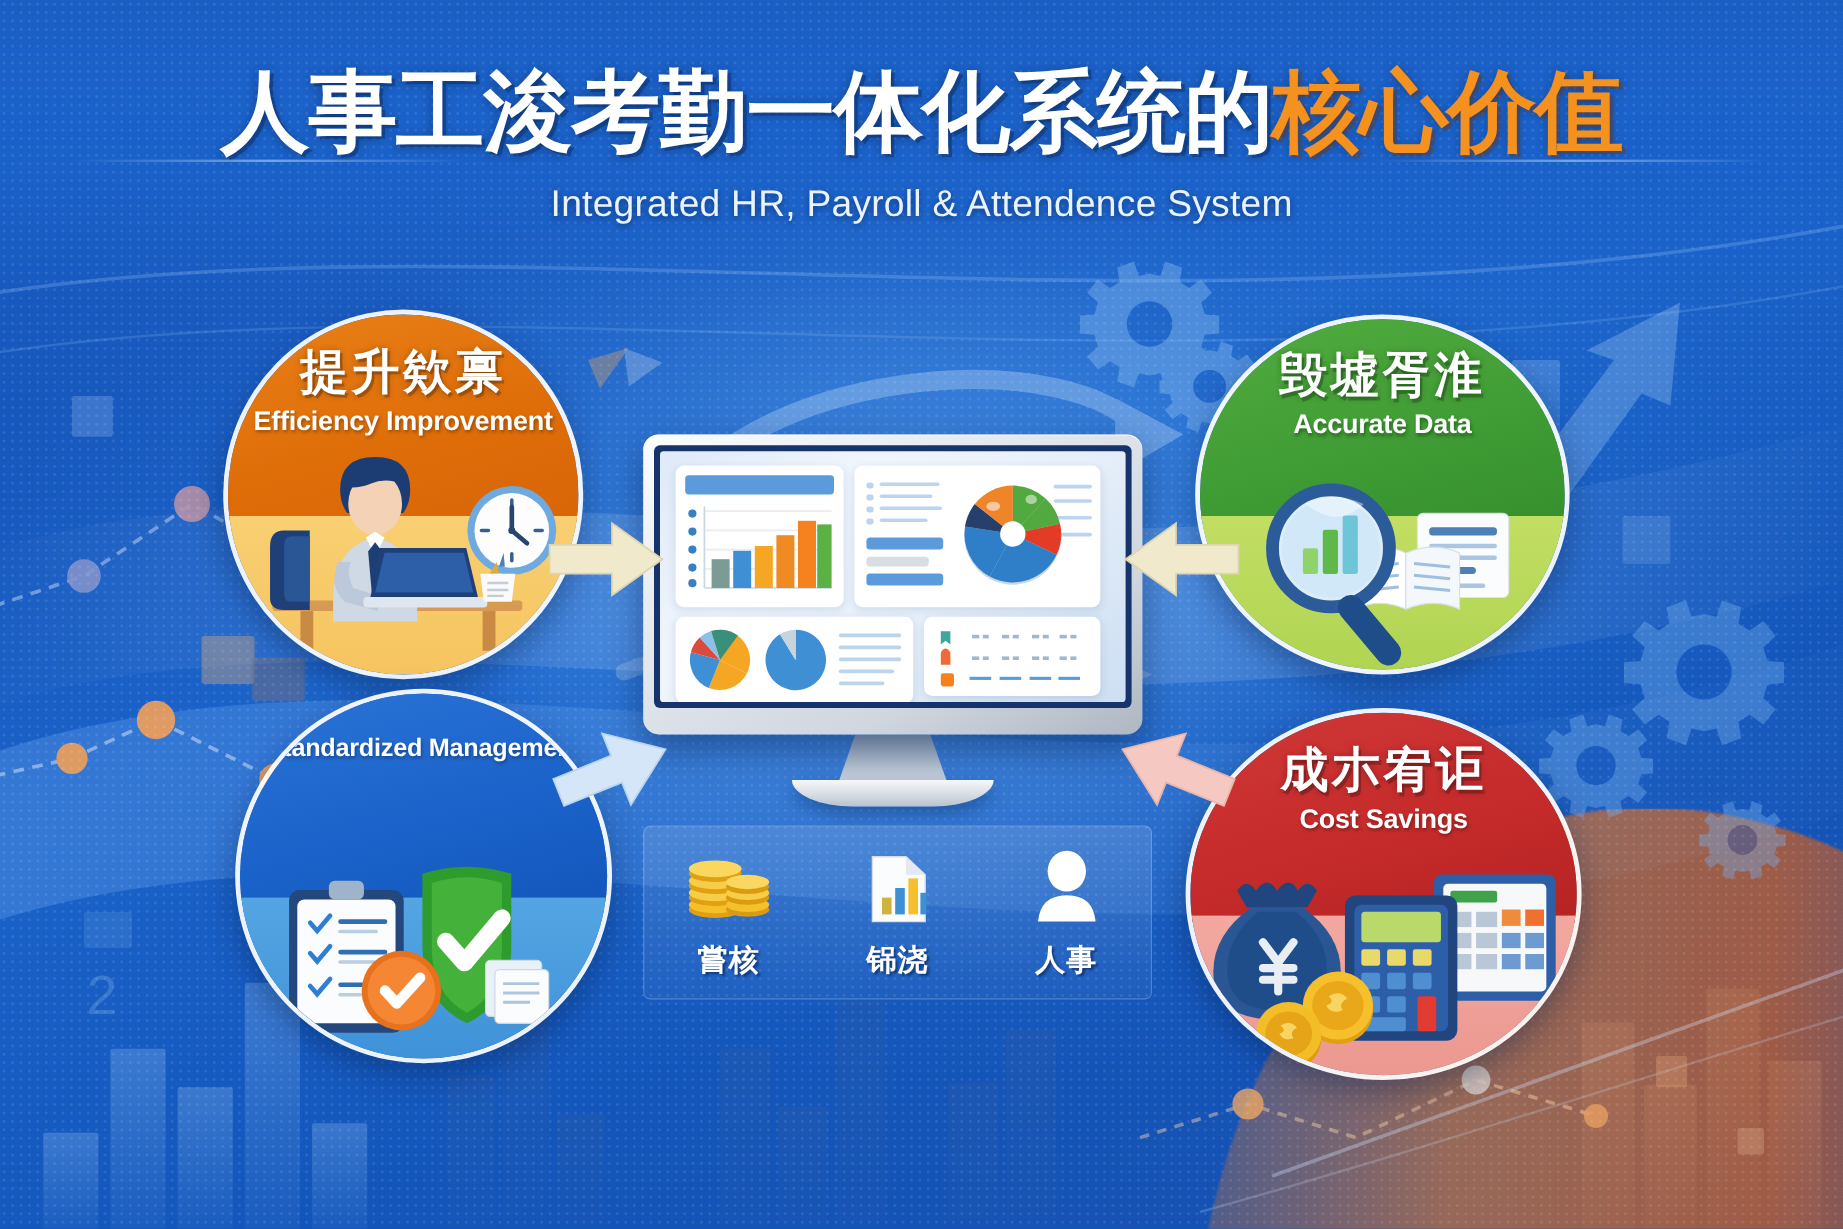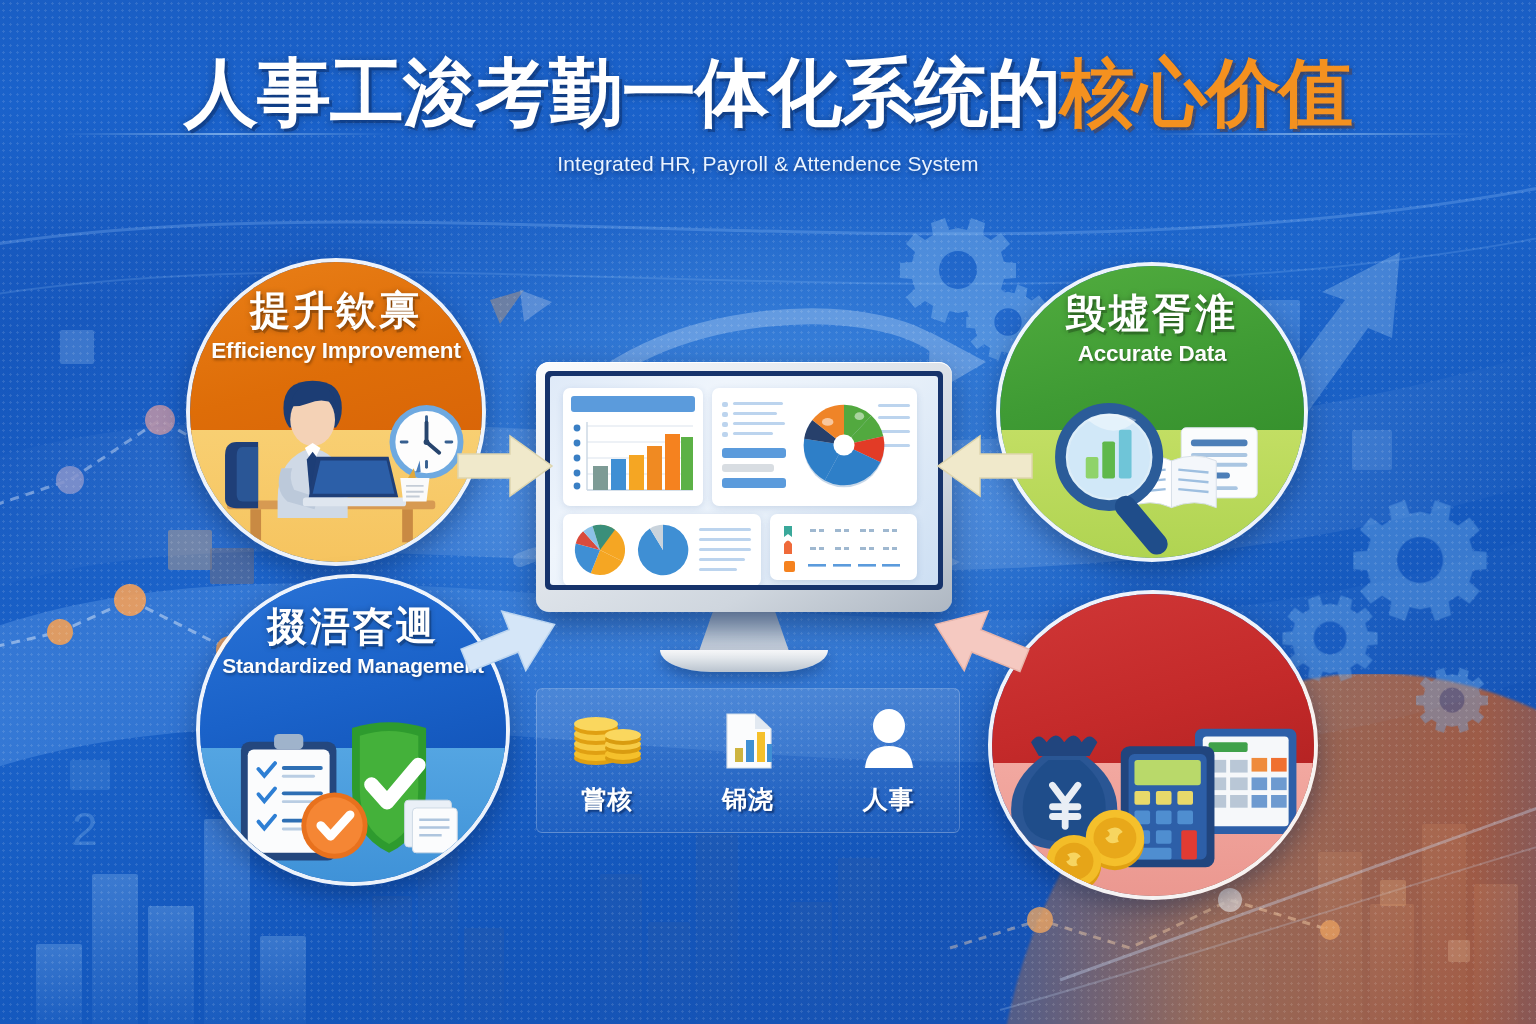--- a/index.html
+++ b/index.html
@@ -39,21 +39,21 @@
   
   #header { position:absolute; left:0; top:56px; width:100%; text-align:center; }
   #title-line {
     font-size:74px; font-weight:bold; line-height:1;
     letter-spacing:-1px; white-space:nowrap;
     color:#ffffff;
     text-shadow: 3px 3px 0 rgba(8,40,95,.45), 0 2px 10px rgba(0,0,0,.30);
   }
   #title-line .accent { color:#f4911f; text-shadow:3px 3px 0 rgba(120,50,0,.35), 0 2px 10px rgba(0,0,0,.25); }
   #subtitle {
-    margin-top:22px; font-size:21px; color:#e9f3ff; font-weight:normal;
+    margin-top:22px; font-size:31px; color:#e9f3ff; font-weight:normal;
     text-shadow:0 2px 5px rgba(0,30,80,.6); letter-spacing:.2px;
   }
   .title-rule { position:absolute; height:2px; top:133px; background:linear-gradient(90deg,rgba(160,210,255,0),rgba(190,225,255,.55),rgba(160,210,255,0)); }
 
   
   .bubble {
     position:absolute; border-radius:50%;
     box-shadow:0 10px 26px rgba(3,26,70,.38);
     overflow:hidden;
     border:4px solid rgba(255,255,255,.92);
@@ -379,21 +379,20 @@
         <line x1="225" y1="248" x2="256" y2="248"></line>
         <line x1="225" y1="256" x2="256" y2="256"></line>
         <line x1="225" y1="264" x2="248" y2="264"></line>
       </g>
 
       <circle cx="138" cy="254" r="34" fill="#e8711d"></circle>
       <circle cx="138" cy="254" r="29" fill="#f58634"></circle>
       <path d="M124,254 l10,11 l20,-22" stroke="#ffffff" stroke-width="9" fill="none" stroke-linecap="round" stroke-linejoin="round"></path>
     </svg>
     <div class="cap-txt">
-      <div class="cn">掇浯昚逥</div>
       <div class="en" style="font-size:21px;">Standardized Management</div>
     </div>
   </div>
 
   <div class="bubble" style="left:988px; top:590px; width:330px; height:310px;">
     <div class="top-half" style="background:linear-gradient(165deg,#d03737 0%,#c42a2a 60%,#b52323 100%);"></div>
     <div class="bot-half" style="background:linear-gradient(180deg,#f2a8a0 0%,#eb9890 100%);"></div>
     <svg class="art" viewBox="0 0 330 310">
 
       <rect x="208" y="138" width="104" height="108" rx="7" fill="#2d5fa8"></rect>
@@ -448,20 +447,24 @@
 
       <ellipse cx="126" cy="254" rx="30" ry="29" fill="#e0a012"></ellipse>
       <ellipse cx="126" cy="250" rx="30" ry="29" fill="#f5c02b"></ellipse>
       <ellipse cx="126" cy="250" rx="22" ry="21" fill="#e8a81a"></ellipse>
       <path d="M118,242 q10,-6 16,2 q-8,4 -4,10 q-10,4 -14,-4 q8,-3 2,-8Z" fill="#f7d560"></path>
       <ellipse cx="84" cy="278" rx="28" ry="27" fill="#dd9c10"></ellipse>
       <ellipse cx="84" cy="274" rx="28" ry="27" fill="#f3bd28"></ellipse>
       <ellipse cx="84" cy="274" rx="20" ry="19" fill="#e6a518"></ellipse>
       <path d="M77,267 q9,-5 14,2 q-7,3 -3,9 q-9,3 -12,-4 q7,-2 1,-7Z" fill="#f7d560"></path>
     </svg>
+    <div class="cap-txt">
+      <div class="cn">成朩宥讵</div>
+      <div class="en">Cost Savings</div>
+    </div>
   </div>
 
   <div class="arrowwrap" style="left:452px; top:428px;">
     <svg width="110" height="78" viewBox="0 0 110 78">
       <path d="M6,26 L58,26 L58,8 L100,38 L58,68 L58,50 L6,50 Z" fill="#f0e9cb" stroke="#ded5ae" stroke-width="1.5"></path>
     </svg>
   </div>
   <div class="arrowwrap" style="left:928px; top:428px;">
     <svg width="110" height="78" viewBox="0 0 110 78">
       <path d="M104,26 L52,26 L52,8 L10,38 L52,68 L52,50 L104,50 Z" fill="#f0e9cb" stroke="#ded5ae" stroke-width="1.5"></path>

